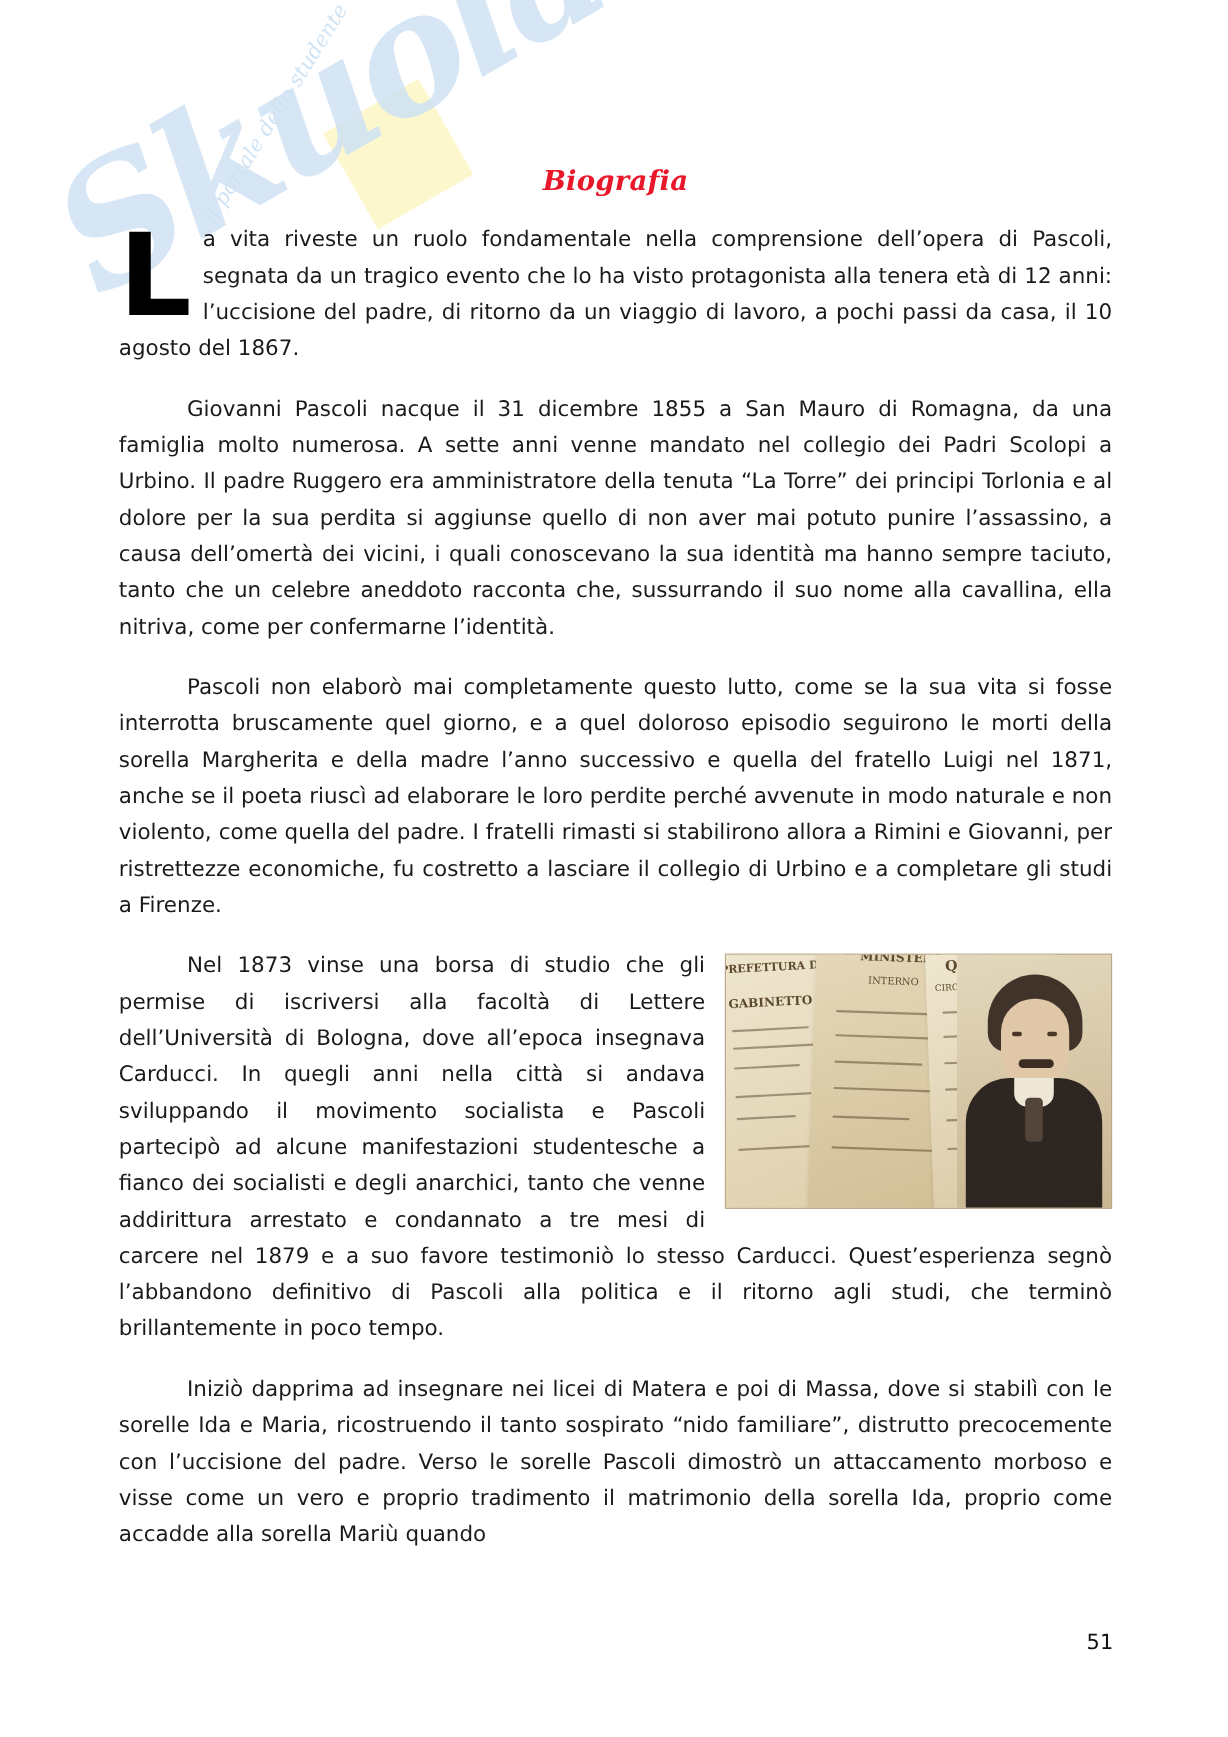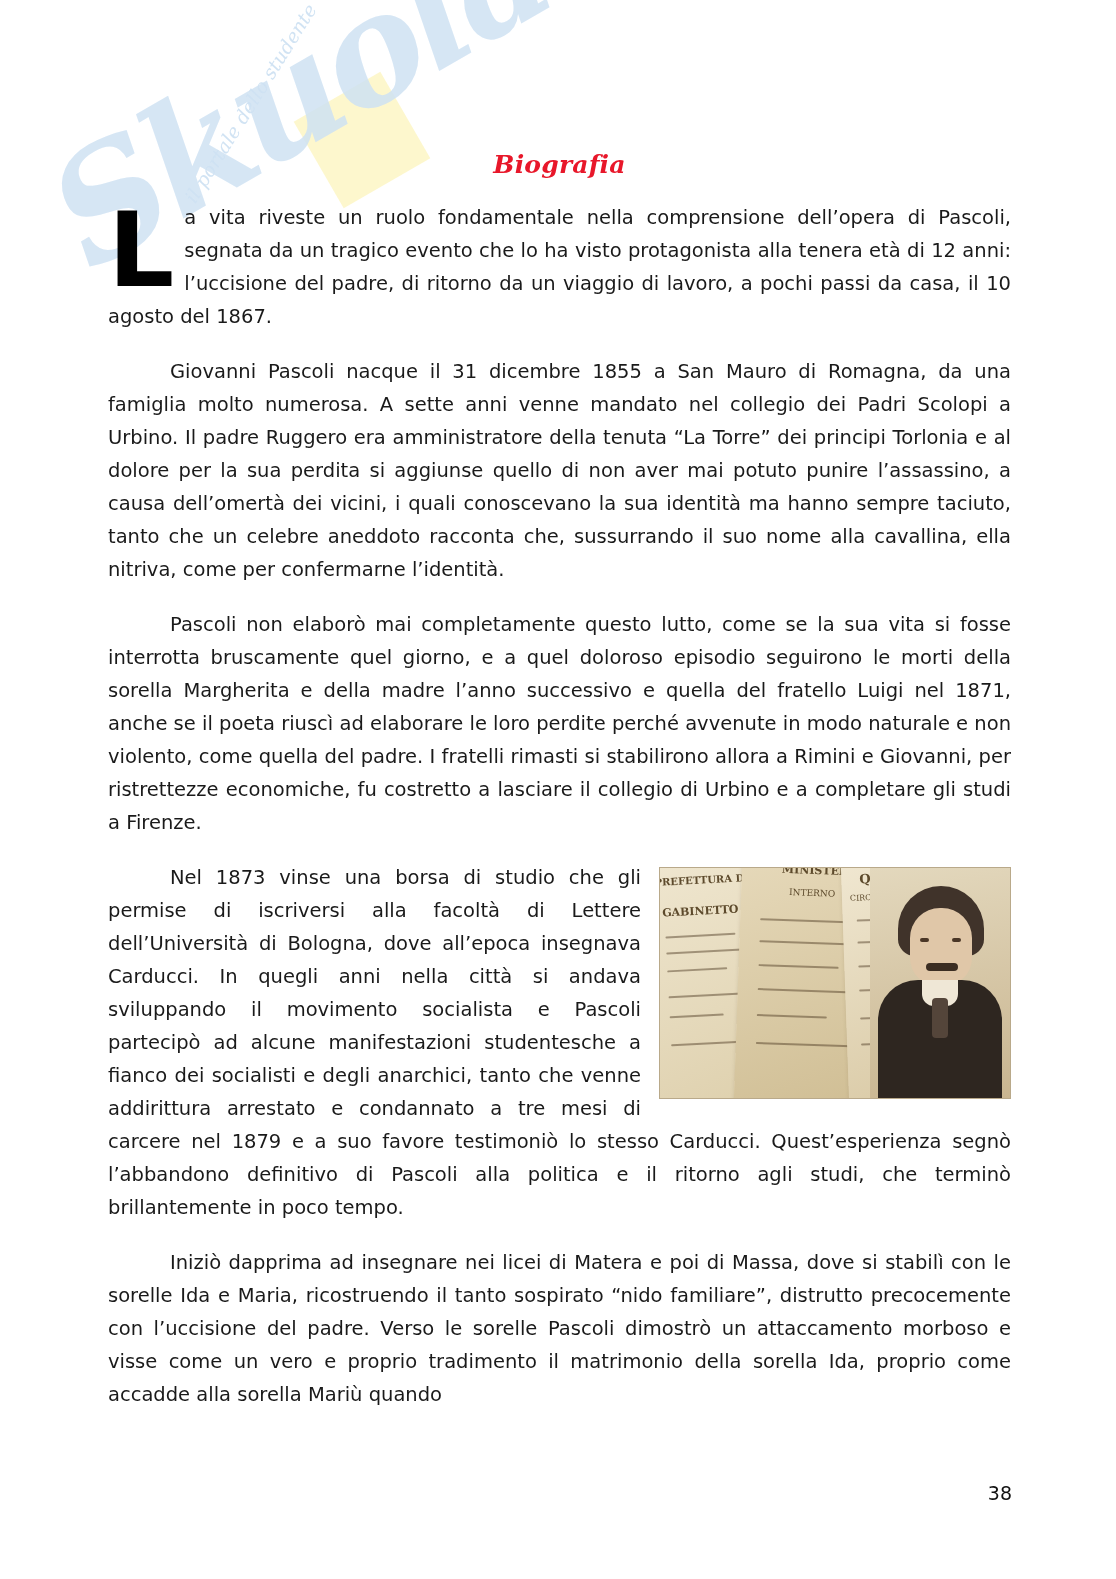--- a/index.html
+++ b/index.html
@@ -294,15 +294,15 @@
         </div>
       </div>
 
       <p>Nel 1873 vinse una borsa di studio che gli permise di iscriversi alla facoltà di Lettere dell’Università di Bologna, dove all’epoca insegnava Carducci. In quegli anni nella città si andava sviluppando il movimento socialista e Pascoli partecipò ad alcune manifestazioni studentesche a fianco dei socialisti e degli anarchici, tanto che venne addirittura arrestato e condannato a tre mesi di carcere nel 1879 e a suo favore testimoniò lo stesso Carducci. Quest’esperienza segnò l’abbandono definitivo di Pascoli alla politica e il ritorno agli studi, che terminò brillantemente in poco tempo.</p>
     </div>
 
     <p>Iniziò dapprima ad insegnare nei licei di Matera e poi di Massa, dove si stabilì con le sorelle Ida e Maria, ricostruendo il tanto sospirato “nido familiare”, distrutto precocemente con l’uccisione del padre. Verso le sorelle Pascoli dimostrò un attaccamento morboso e visse come un vero e proprio tradimento il matrimonio della sorella Ida, proprio come accadde alla sorella Mariù quando</p>
 
   </div>
 
-  <div class="page-number">38</div>
+  <div class="page-number">51</div>
 
 </div>
 
 </body></html>

